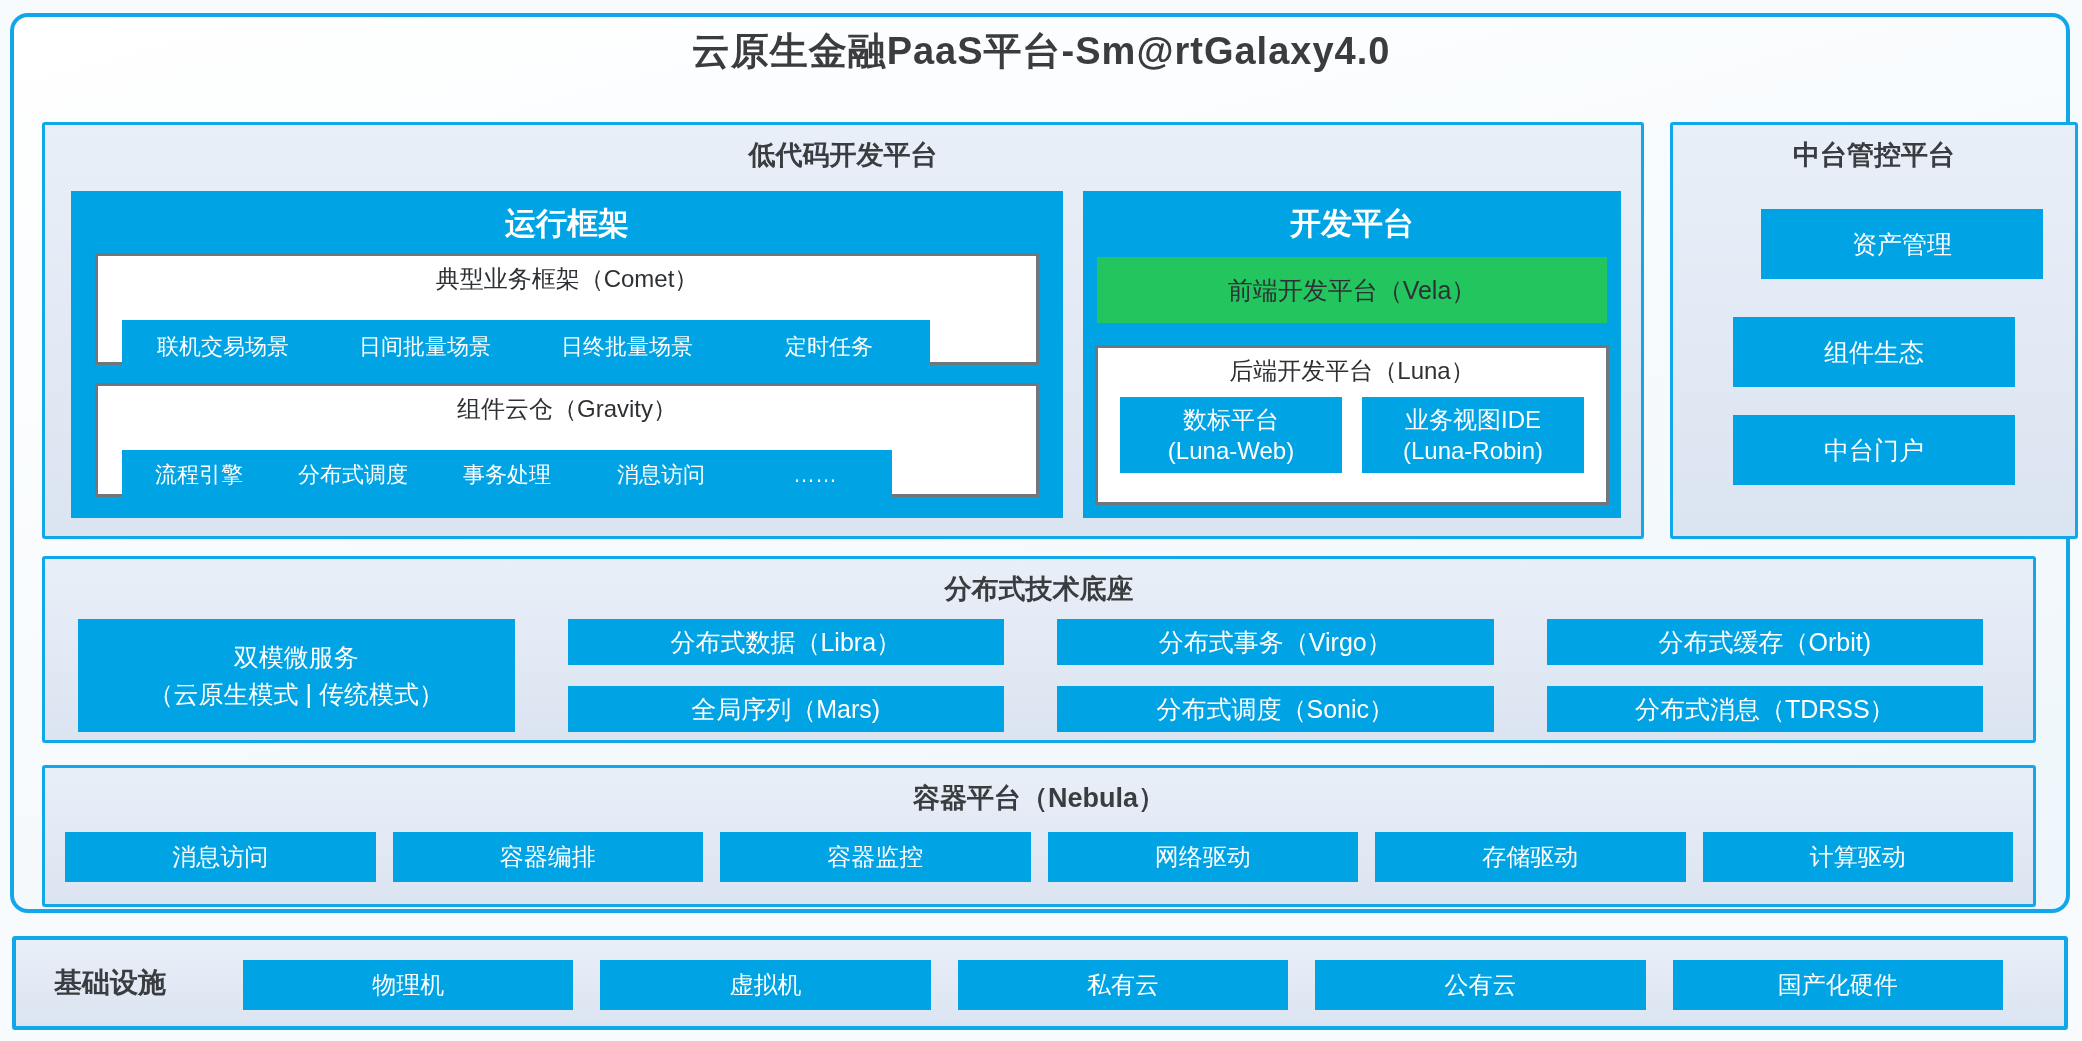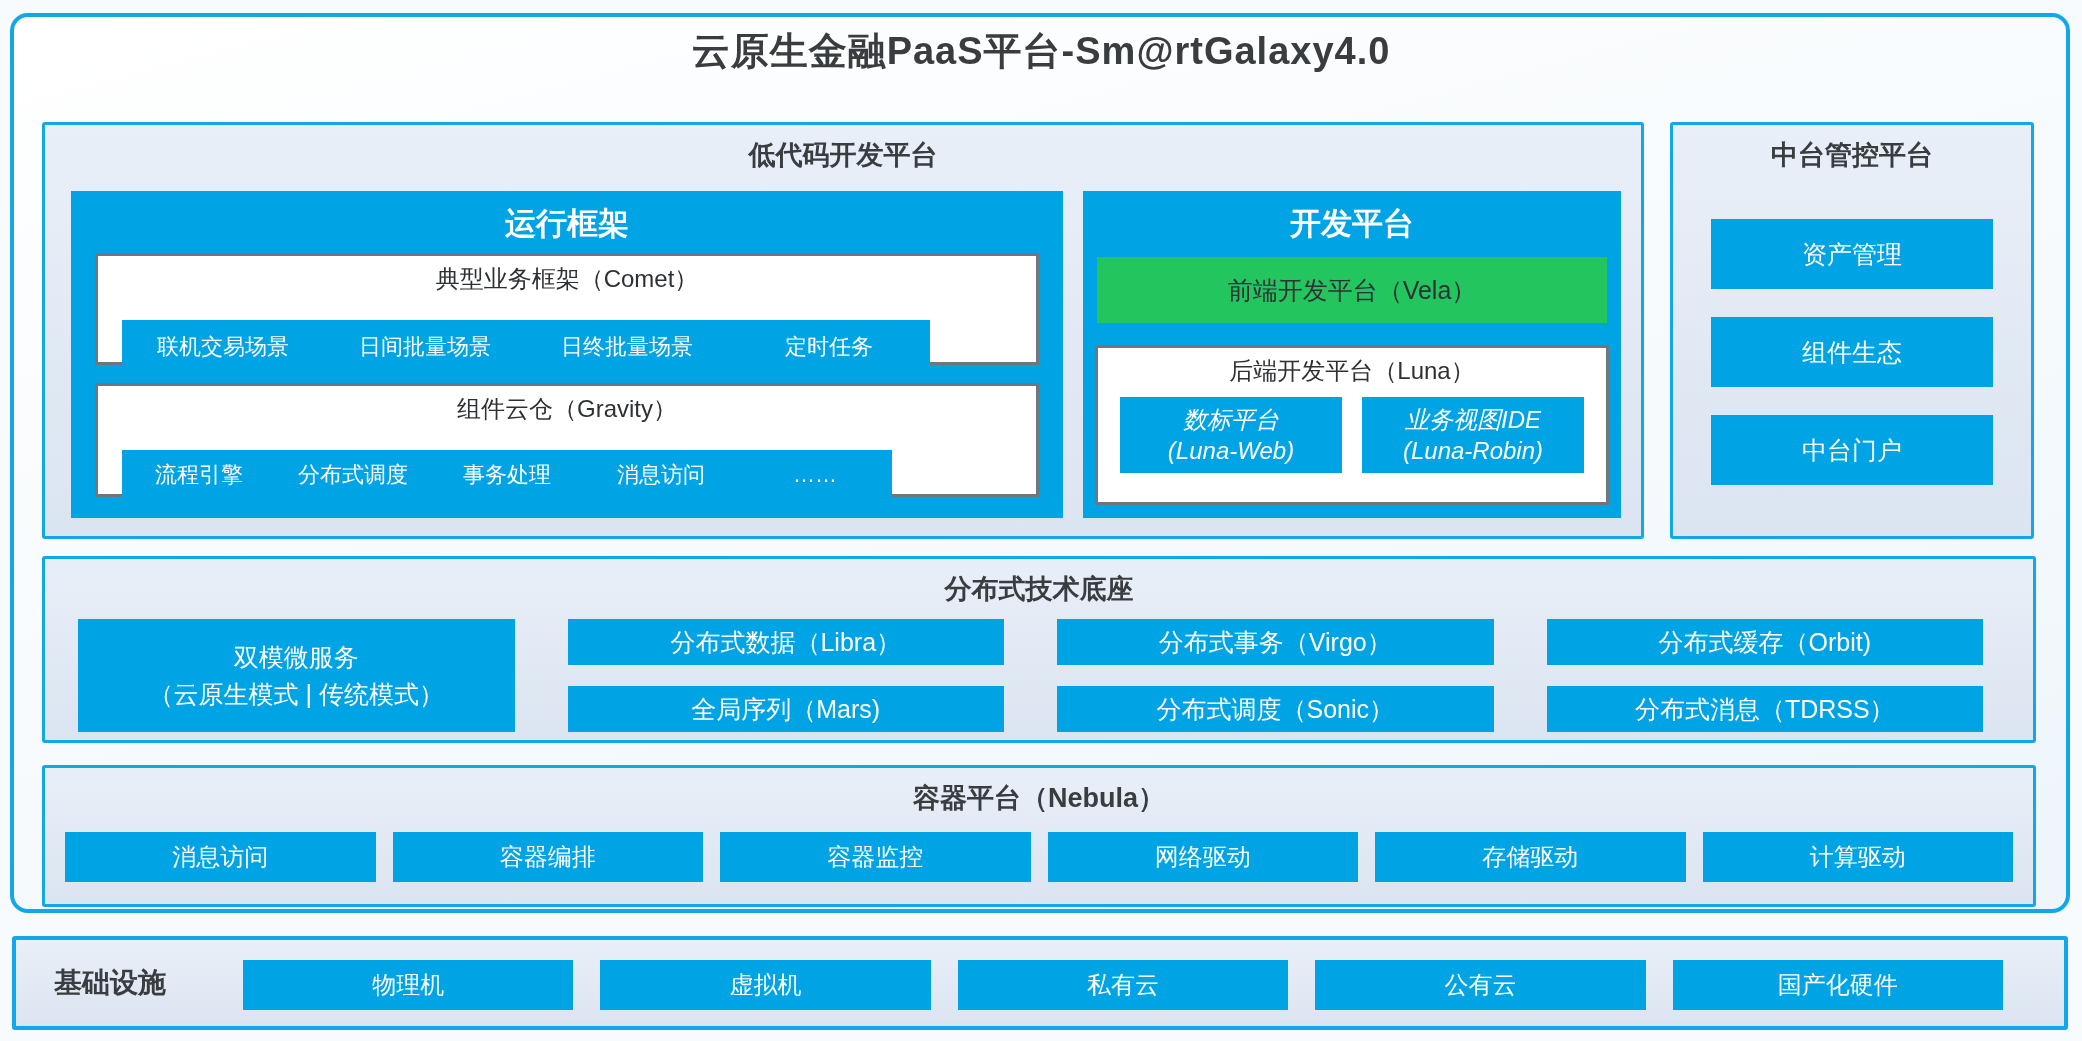--- a/index.html
+++ b/index.html
@@ -22,21 +22,21 @@
   .main-title{position:absolute;left:0;top:26px;width:2082px;text-align:center;
               font-size:38px;font-weight:bold;color:var(--dark);letter-spacing:1px;}
 
   .section{position:absolute;border:3px solid var(--accent-border);
            background:linear-gradient(180deg,var(--panel-bg-top),var(--panel-bg-bot));
            border-radius:3px;}
   .section-title{position:absolute;left:0;top:12px;width:100%;text-align:center;
                  font-size:27px;font-weight:bold;color:var(--dark);}
 
   .sec-lowcode{left:42px;top:122px;width:1602px;height:417px;}
-  .sec-mid{left:1670px;top:122px;width:364px;height:417px;}
+  .sec-mid{left:1670px;top:122px;width:408px;height:417px;}
   .sec-dist{left:42px;top:556px;width:1994px;height:187px;}
   .sec-cont{left:42px;top:765px;width:1994px;height:142px;}
   .sec-infra{left:12px;top:936px;width:2056px;height:94px;border-width:4px;}
 
   .blue-panel{position:absolute;background:var(--accent);}
   .panel-runtime{left:26px;top:66px;width:992px;height:327px;}
   .panel-dev{left:1038px;top:66px;width:538px;height:327px;}
   .blue-title{width:100%;text-align:center;font-size:31px;font-weight:bold;color:#fff;
               padding-top:12px;height:58px;}
 
@@ -47,25 +47,25 @@
 
   .btn{background:var(--accent);color:#fff;display:flex;align-items:center;justify-content:center;
        text-align:center;}
   .btn-row{display:flex;justify-content:flex-start;padding:16px 24px;margin-top:9px;}
   .box-comet .btn{width:202px;height:54px;font-size:22px;}
   .box-gravity .btn{width:154px;height:50px;font-size:22px;}
 
   .vela-box{position:absolute;left:14px;top:66px;width:510px;height:66px;background:#22c55e;
             display:flex;align-items:center;justify-content:center;font-size:25px;color:var(--box-title);}
   .box-luna{left:12px;top:154px;width:514px;height:160px;}
-  .luna-row{display:flex;justify-content:space-between;padding:0 22px;margin-top:10px;font-style:italic;}
+  .luna-row{display:flex;justify-content:space-between;padding:0 22px;margin-top:10px;}
   .luna-row .btn{width:222px;height:76px;flex-direction:column;font-size:24px;line-height:1.3;}
 
   .sec-mid .btn{position:absolute;left:50%;transform:translateX(-50%);width:282px;height:70px;font-size:25px;}
-  .mid-btn-0{top:94px;} .mid-btn-1{top:192px;} .mid-btn-2{top:290px;}
+  .mid-btn-0{top:84px;margin-left:28px;} .mid-btn-1{top:192px;} .mid-btn-2{top:290px;}
 
   .dist-grid{position:absolute;left:33px;right:50px;top:60px;display:grid;
              grid-template-columns:repeat(4,1fr);grid-template-rows:46px 46px;
              column-gap:53px;row-gap:21px;}
   .dist-grid .btn{font-size:25px;}
   .btn-dual{grid-row:1/3;flex-direction:column;line-height:1.45;}
 
   .cont-row{position:absolute;left:20px;right:20px;top:64px;display:flex;gap:17px;}
   .cont-row .btn{flex:1;height:50px;font-size:24px;}
 

